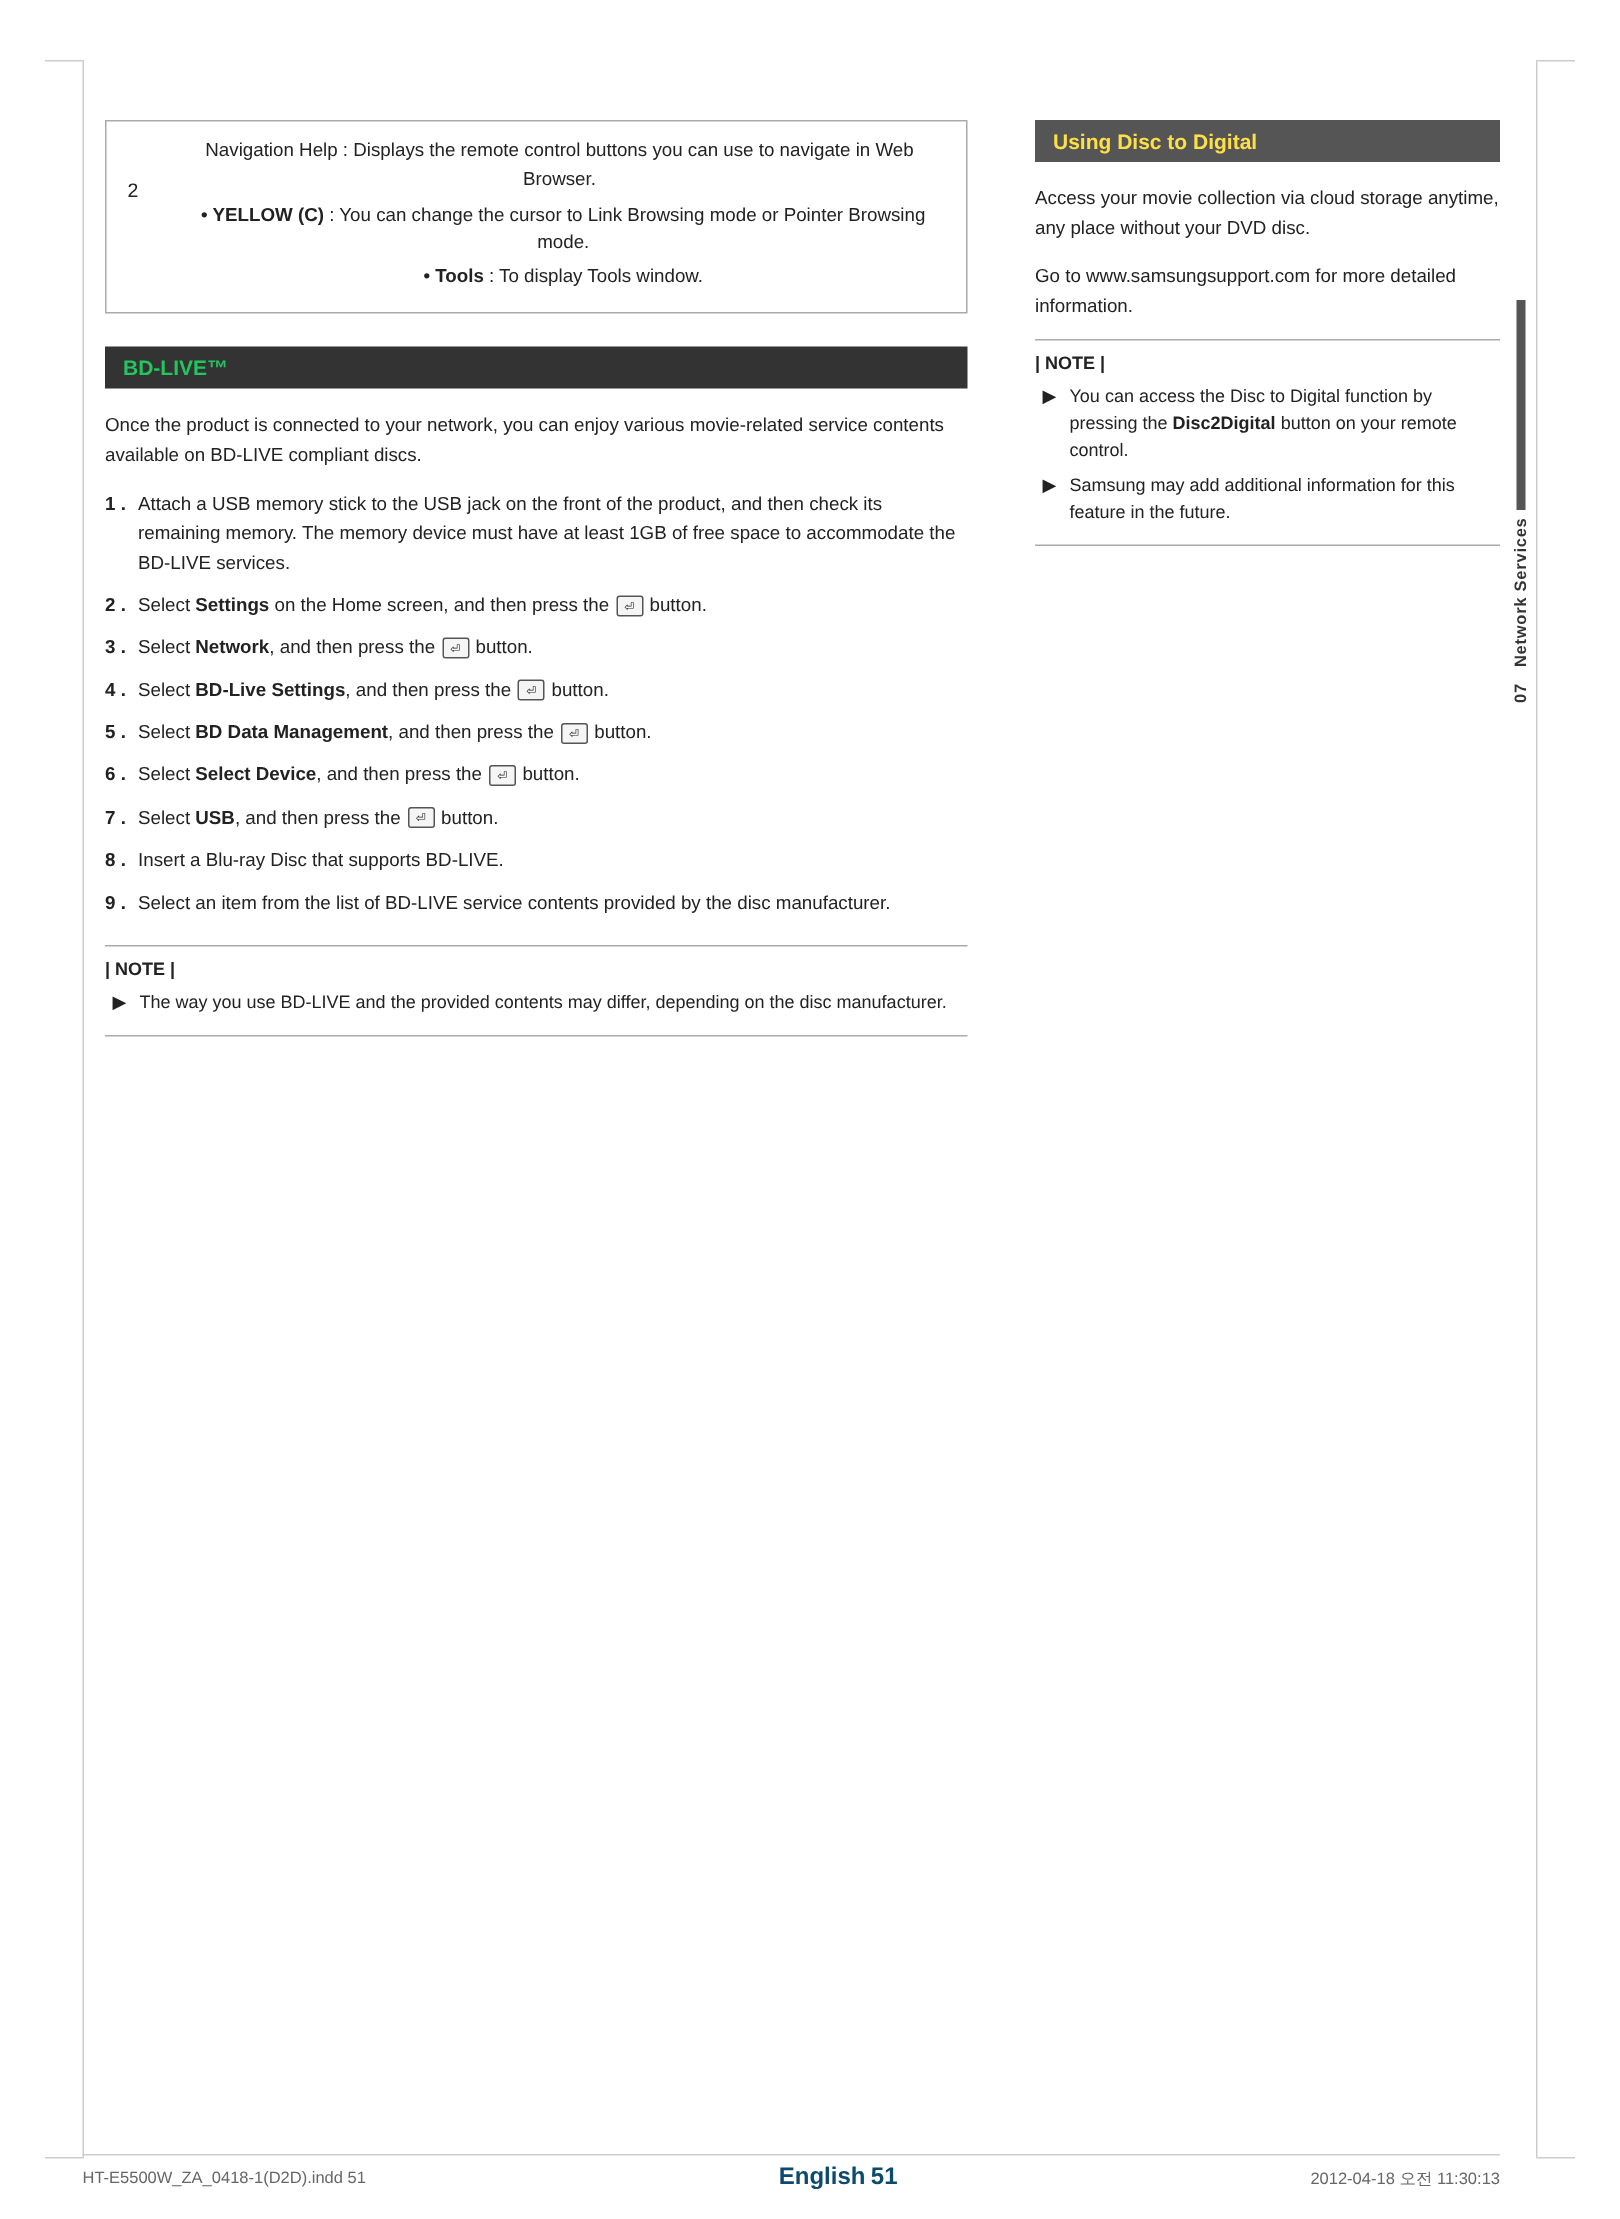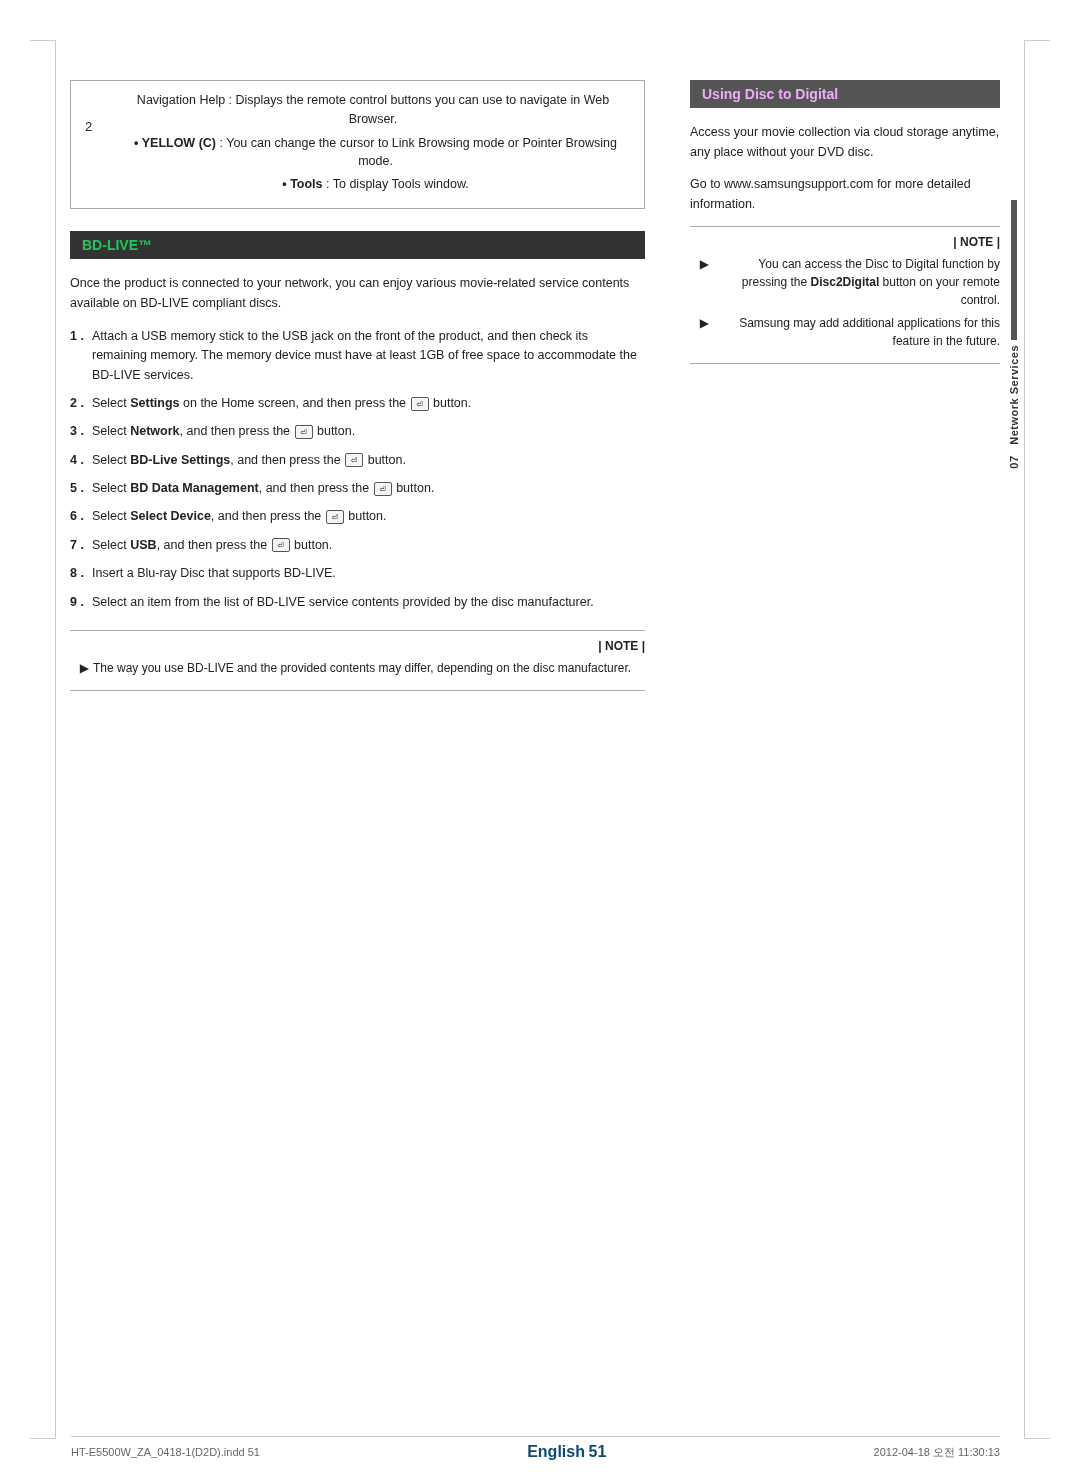--- a/index.html
+++ b/index.html
@@ -152,21 +152,21 @@
     .section-header-bd {
       background: #333;
       color: #22c55e;
       font-weight: bold;
       font-size: 14px;
       padding: 6px 12px;
       margin-bottom: 14px;
     }
     .section-header-disc {
       background: #555;
-      color: #f0abfc;
+      color: #fde047;
       font-weight: bold;
       font-size: 14px;
       padding: 6px 12px;
       margin-bottom: 14px;
     }
     .section-intro {
       font-size: 12.5px;
       line-height: 1.6;
       margin-bottom: 14px;
     }
@@ -207,21 +207,20 @@
       line-height: 14px;
       background: #f5f5f5;
       margin: 0 1px;
     }
     
     .note-box {
       border-top: 1px solid #aaa;
       border-bottom: 1px solid #aaa;
       padding: 8px 0;
       margin-bottom: 14px;
-      text-align: right;
     }
     .note-title {
       font-weight: bold;
       font-size: 12px;
       margin-bottom: 6px;
     }
     .note-item {
       display: flex;
       font-size: 12px;
       line-height: 1.5;
@@ -235,21 +234,21 @@
     
     .disc-intro {
       font-size: 12.5px;
       line-height: 1.6;
       margin-bottom: 12px;
     }
     
     .footer {
       position: absolute;
       bottom: 18px;
-      left: 71px;
+      left: 55px;
       right: 80px;
       display: flex;
       justify-content: space-between;
       align-items: center;
       font-size: 11px;
       color: #666;
       border-top: 1px solid #ccc;
       padding-top: 6px;
     }
     .footer-page {
@@ -359,21 +358,21 @@
         <p class="disc-intro">Go to www.samsungsupport.com for more detailed information.</p>
 
         <div class="note-box">
           <div class="note-title">| NOTE |</div>
           <div class="note-item">
             <span class="note-arrow">▶</span>
             <span>You can access the Disc to Digital function by pressing the <strong>Disc2Digital</strong> button on your remote control.</span>
           </div>
           <div class="note-item">
             <span class="note-arrow">▶</span>
-            <span>Samsung may add additional applications for this feature in the future.</span>
+            <span>Samsung may add additional information for this feature in the future.</span>
           </div>
         </div>
       </div>
 
     </div>
 
   </div>
 
   <div class="footer">
     <span>HT-E5500W_ZA_0418-1(D2D).indd  51</span>

